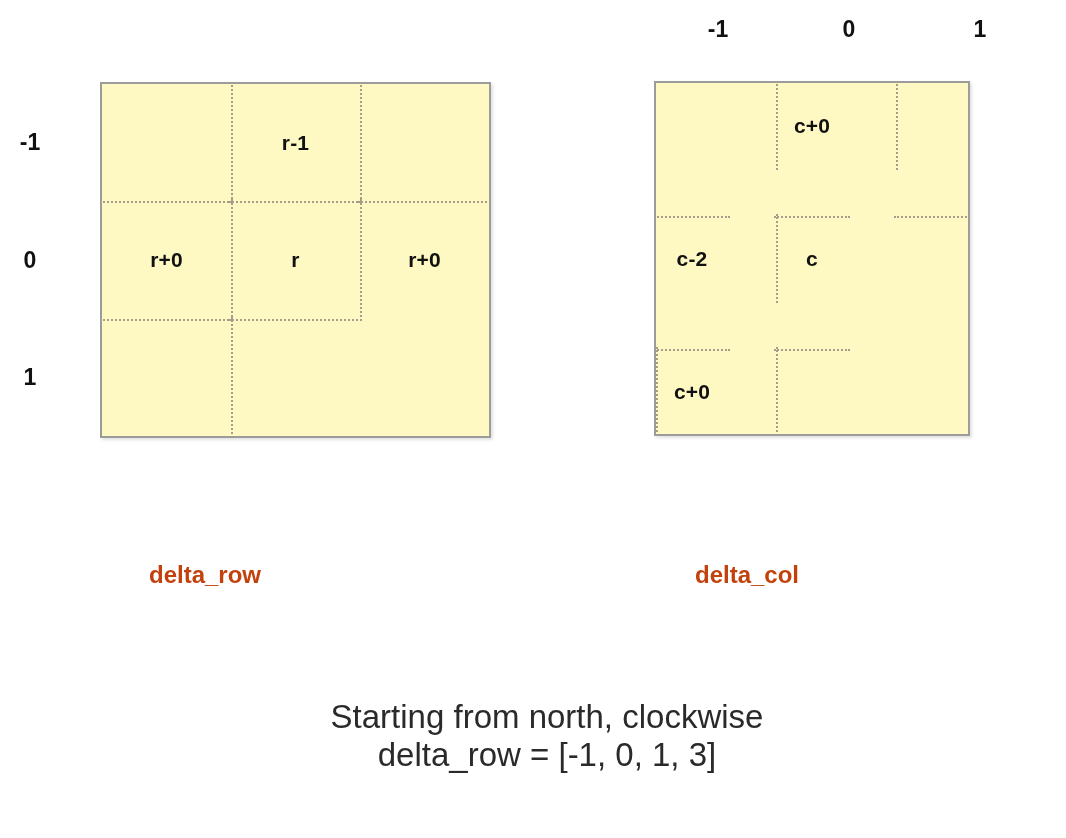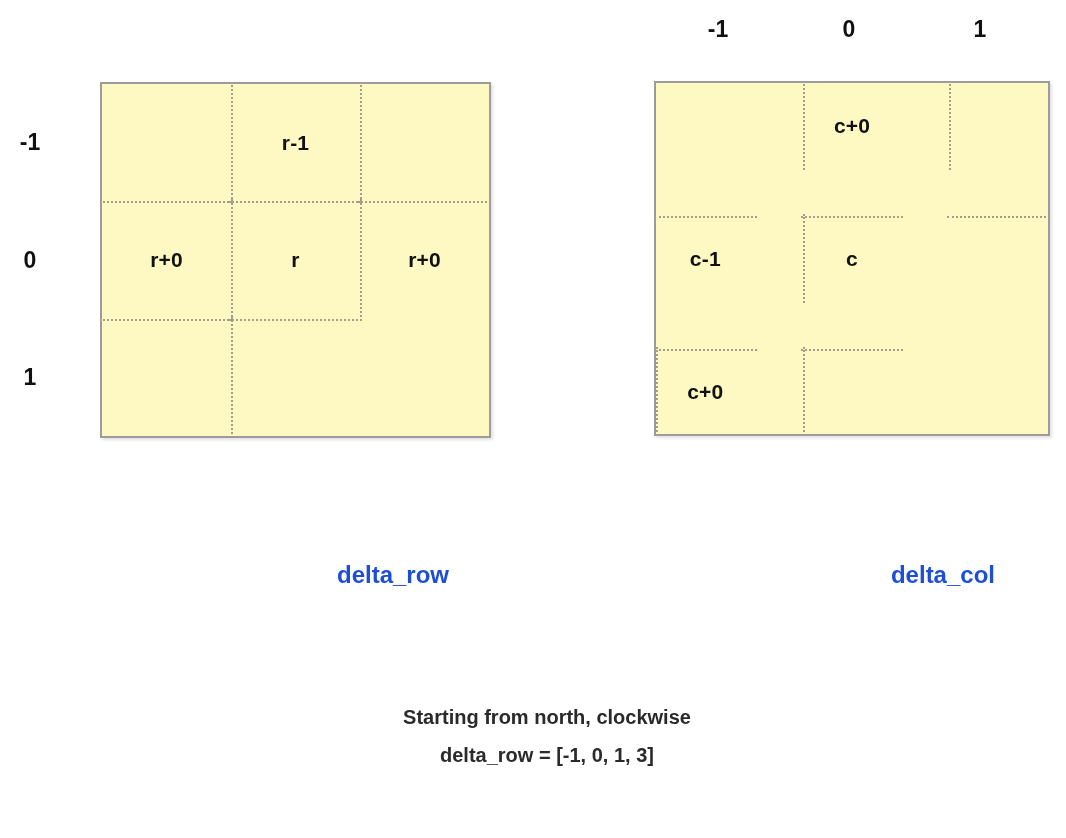--- a/index.html
+++ b/index.html
@@ -24,21 +24,21 @@
     position: absolute;
     box-sizing: border-box;
     background: #fef9c3;
     border: 2px solid #9c9c9c;
     box-shadow: 2px 2px 3px rgba(0,0,0,0.12);
     display: grid;
     grid-template-columns: 1fr 1fr 1fr;
     grid-template-rows: 1fr 1fr 1fr;
   }
   #grid-row-block  { left: 100px; top: 82px; width: 391px; height: 356px; }
-  #grid-col-block  { left: 654px; top: 81px; width: 396px; height: 355px; gap: 48px; }
+  #grid-col-block  { left: 654px; top: 81px; width: 316px; height: 355px; gap: 48px; }
 
   .grid-cell {
     position: relative;
     display: flex;
     align-items: center;
     justify-content: center;
     font-size: 21px;
     font-weight: bold;
     letter-spacing: 0.2px;
     color: #111111;
@@ -80,39 +80,39 @@
 
   #col-axis-0 { left: 683px; top: 18px; }
   #col-axis-1 { left: 814px; top: 18px; }
   #col-axis-2 { left: 945px; top: 18px; }
 
   
   .fig-caption {
     position: absolute;
     font-size: 24px;
     font-weight: bold;
-    color: #1d4ed8;
-    text-align: right;
+    color: #c2410c;
+    text-align: left;
     line-height: 1;
     white-space: nowrap;
   }
   #caption-delta-row { left: 149px; top: 563px; width: 300px; }
   #caption-delta-col { left: 695px; top: 563px; width: 300px; }
 
   
   #note-block {
     position: absolute;
     left: 247px;
     top: 698px;
     width: 600px;
     text-align: center;
   }
   .note-line {
-    font-size: 20px;
-    font-weight: bold;
+    font-size: 33px;
+    font-weight: normal;
     color: #2a2a2a;
     line-height: 38px;
     white-space: nowrap;
   }
 </style>
 </head>
 <body>
 
 <div id="stage">
 
@@ -137,21 +137,21 @@
   <div class="axis-label col-axis" id="col-axis-0">-1</div>
   <div class="axis-label col-axis" id="col-axis-1">0</div>
   <div class="axis-label col-axis" id="col-axis-2">1</div>
 
   <div class="grid-block" id="grid-col-block">
 
     <div class="grid-cell row-a col-a empty"></div>
     <div class="grid-cell row-a col-b">c+0</div>
     <div class="grid-cell row-a col-c empty"></div>
 
-    <div class="grid-cell row-b col-a">c-1</div>
+    <div class="grid-cell row-b col-a">c-2</div>
     <div class="grid-cell row-b col-b">c</div>
 
     <div class="grid-cell row-c col-a empty"></div>
     <div class="grid-cell row-c col-b">c+0</div>
     <div class="grid-cell row-c col-c empty"></div>
   </div>
 
   <div class="fig-caption" id="caption-delta-row">delta_row</div>
   <div class="fig-caption" id="caption-delta-col">delta_col</div>
 

